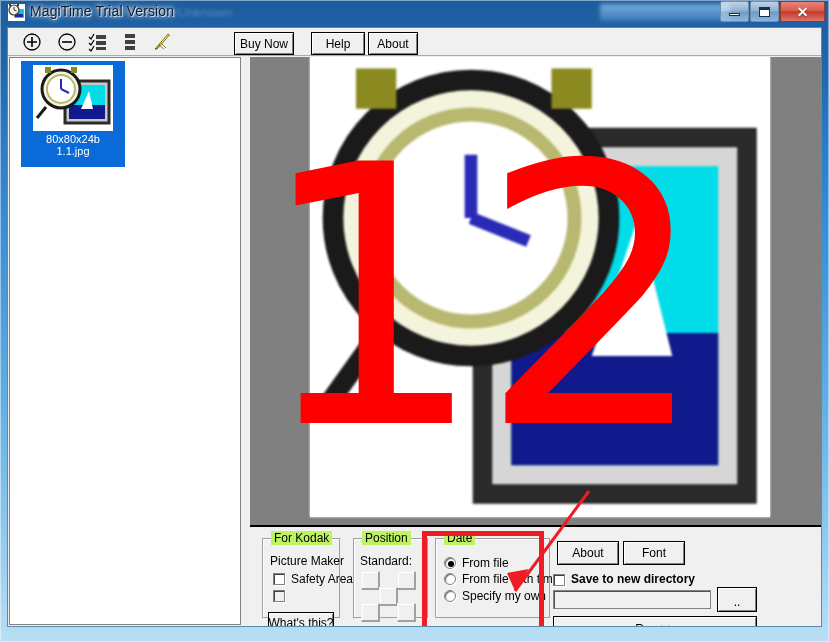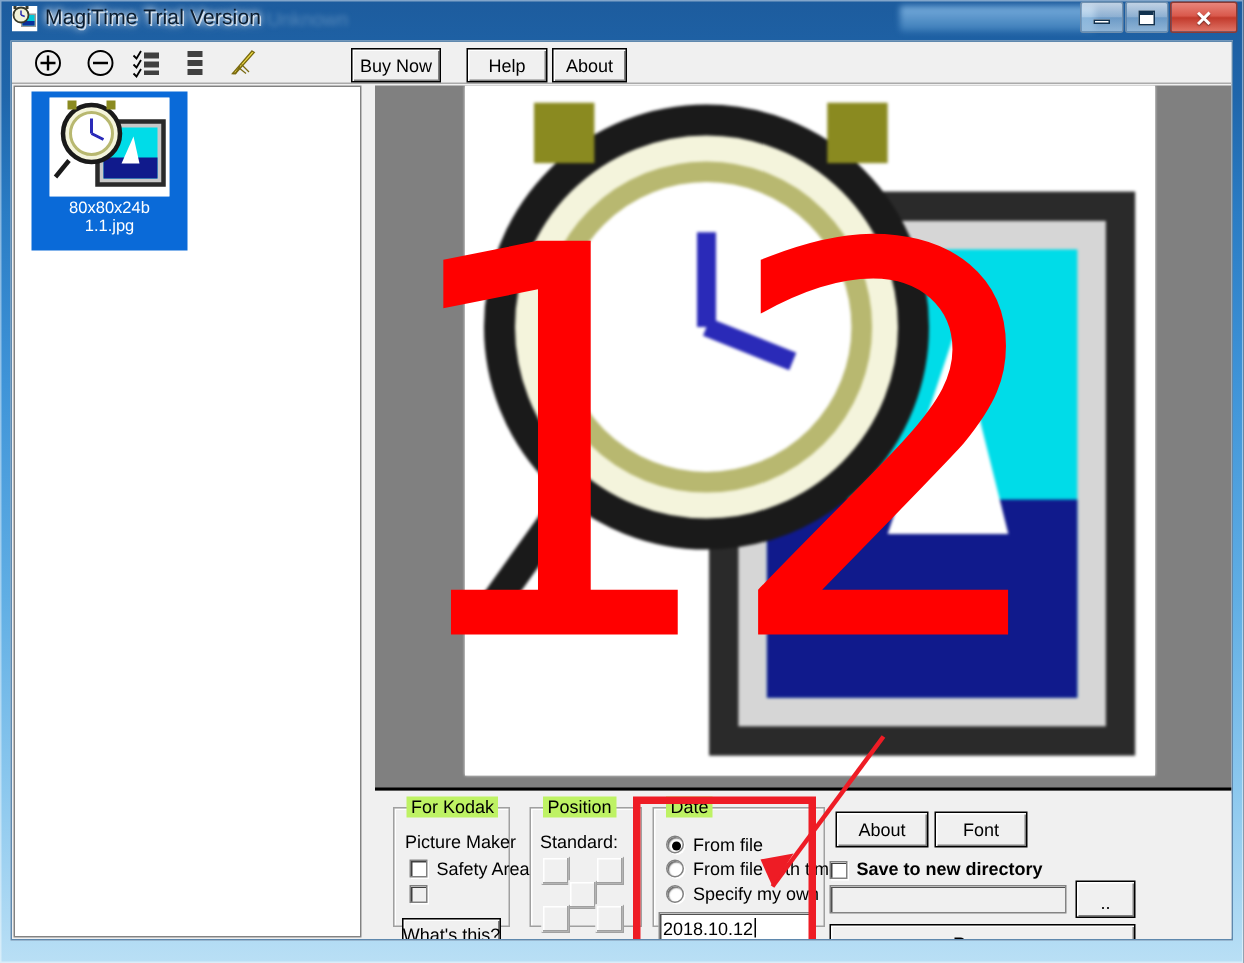--- a/index.html
+++ b/index.html
@@ -463,24 +463,20 @@
 
       <div class="grp" style="left:185px; top:9px; width:115px; height:80px;padding-left:15px;">
         <div class="grp-title">Date</div>
       </div>
       <div class="radio on" style="left:194px; top:28px;"></div>
       <div class="lbl" style="left:212px; top:27px;">From file</div>
       <div class="radio" style="left:194px; top:44px;"></div>
       <div class="lbl" style="left:212px; top:43px;">From file with time</div>
       <div class="radio" style="left:194px; top:61px;"></div>
       <div class="lbl" style="left:212px; top:60px;">Specify my own</div>
-      <div class="txtfield" style="left:189px; top:79px; width:105px; height:21px;">
-        <span>2018.10.12</span>
-          <span id="date-caret"></span>
-      </div>
 
       <div class="btn95" style="left:307px; top:12px; width:62px; height:24px;">About</div>
       <div class="btn95" style="left:373px; top:12px; width:62px; height:24px;">Font</div>
 
       <div class="cbox" style="left:303px; top:45px;"></div>
       <div class="lbl" style="left:321px; top:43px;font-weight:bold;">Save to new directory</div>
 
       <div class="txtfield ro" style="left:303px; top:61px; width:158px; height:19px;">
         <span></span>
       </div>

